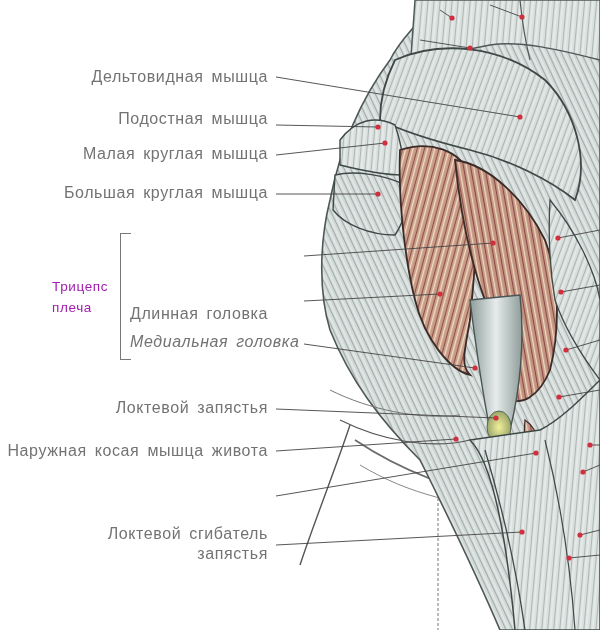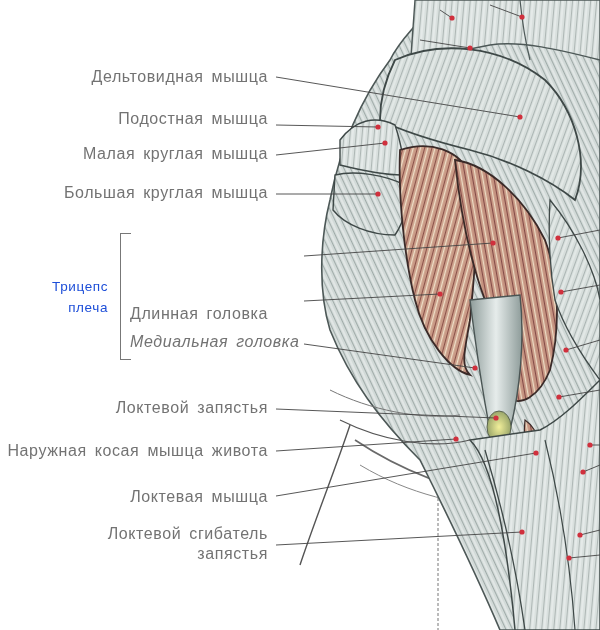--- a/index.html
+++ b/index.html
@@ -3,21 +3,21 @@
 <meta charset="utf-8">
 <style>
   html, body { margin: 0; padding: 0; background: #ffffff; }
   body { width: 600px; height: 630px; position: relative; overflow: hidden;
          font-family: "Liberation Sans", "DejaVu Sans", sans-serif; }
   #stage { position: absolute; left: 0; top: 0; width: 600px; height: 630px; }
   svg.art { position: absolute; left: 0; top: 0; }
   .label { position: absolute; font-size: 16px; color: #737373; letter-spacing: 0.6px;
            word-spacing: 3px; white-space: nowrap; line-height: 17px; }
   .label.right { text-align: right; }
-  .group-label { position: absolute; font-size: 13.5px; color: #1d4ed8; text-align: right;
+  .group-label { position: absolute; font-size: 13.5px; color: #a21caf; text-align: left;
                  letter-spacing: 0.6px; line-height: 21px; }
   .bracket { position: absolute; border: 1.3px solid #777; border-right: none; }
 </style>
 </head>
 <body>
 
 <div id="stage">
 
   <svg class="art" width="600" height="630" viewBox="0 0 600 630">
     <defs>
@@ -153,16 +153,15 @@
   <div class="bracket" style="left:120px; top:233px; width:10px; height:125px;"></div>
   <div class="group-label" style="right:492px; top:276px;">
     <div>Трицепс</div>
     <div>плеча</div>
   </div>
   <div class="label" style="left:130px; top:305px;">Длинная головка</div>
   <div class="label" style="left:130px; top:333px;font-style:italic;">Медиальная головка</div>
 
   <div class="label right" style="right:332px; top:399px;">Локтевой запястья</div>
   <div class="label right" style="right:332px; top:442px;">Наружная косая мышца живота</div>
-  <div class="label right" style="right:332px; top:488px;">Локтевая мышца</div>
   <div class="label right" style="right:332px; top:525px;">Локтевой сгибатель</div>
   <div class="label right" style="right:332px; top:545px;">запястья</div>
 </div>
 
 </body></html>

